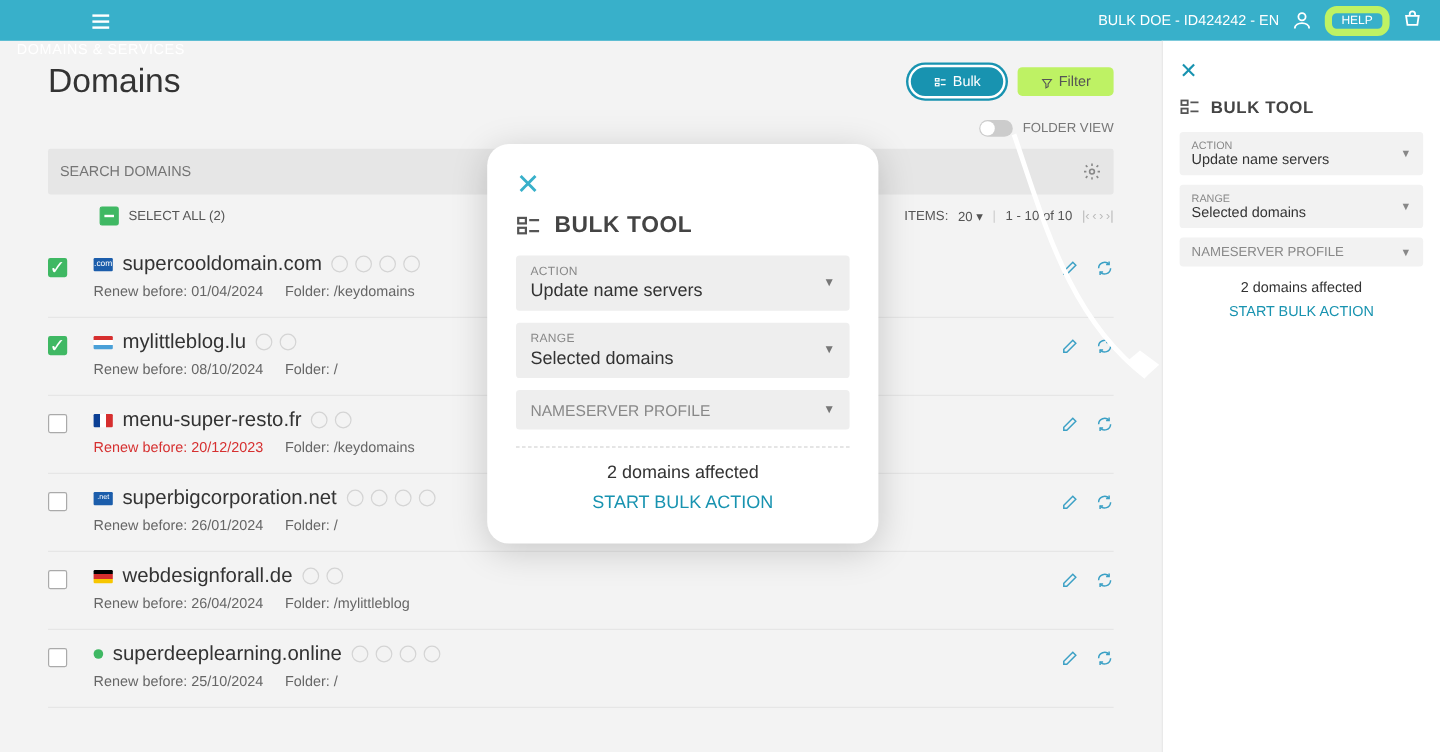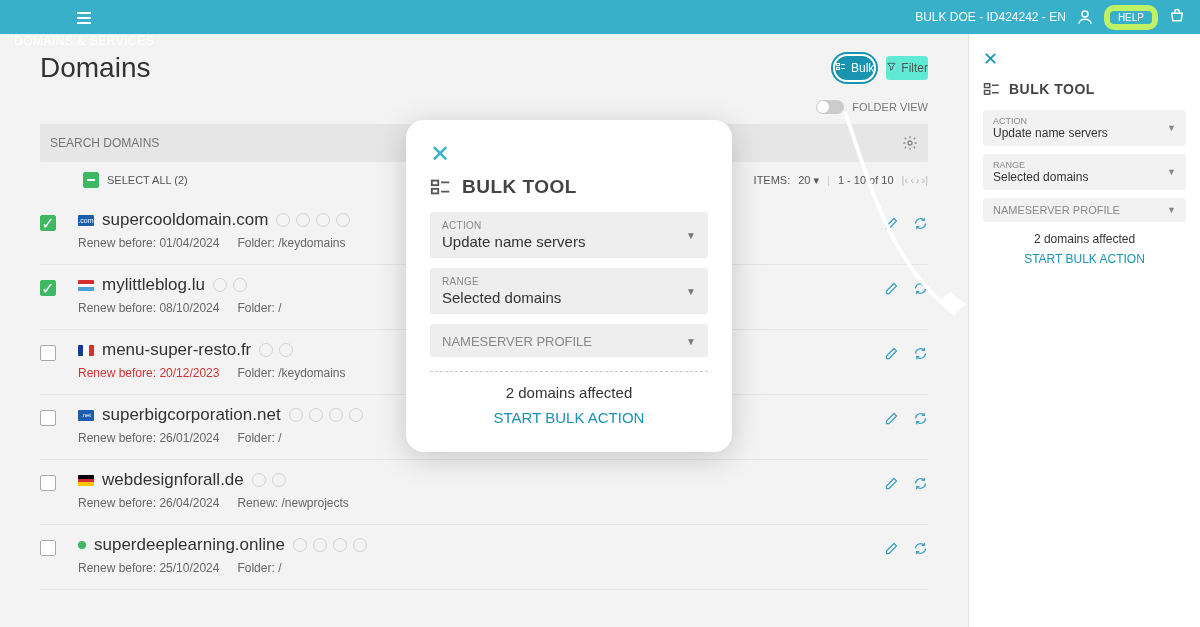--- a/index.html
+++ b/index.html
@@ -17,23 +17,23 @@
 .help-btn { border: 6px solid #bef264; border-radius: 10px; padding: 1px 8px; font-size: 10px; color: #fff; }
 
 
 .main { display: flex; height: calc(627px - 34px); }
 .content { flex: 1; padding: 18px 40px; position: relative; }
 .side-panel { width: 232px; background: #fff; border-left: 1px solid #e4e4e4; padding: 14px; position: relative; }
 
 
 .page-title { font-size: 28px; font-weight: 400; color: #333; margin-bottom: 18px; }
 .header-row { display: flex; justify-content: flex-end; align-items: center; gap: 10px; margin-top: -48px; margin-bottom: 18px; }
-.btn-pill { display: inline-flex; align-items: flex-start; gap: 4px; border-radius: 4px; padding: 5px 0; font-size: 12px; cursor: pointer; }
+.btn-pill { display: inline-flex; align-items: flex-end; gap: 4px; border-radius: 4px; padding: 5px 19px; font-size: 12px; cursor: pointer; }
 .btn-bulk { background: #1893b0; color: #fff; border: 2px solid #fff; border-radius: 14px; box-shadow: 0 0 0 2px #1893b0; }
-.btn-filter { background: #5eead4; color: #555; }
+.btn-filter { background: #bef264; color: #555; }
 
 
 .folder-view { display: flex; justify-content: flex-end; align-items: center; gap: 8px; font-size: 11px; color: #777; text-transform: uppercase; margin-bottom: 10px; }
 .toggle { width: 28px; height: 14px; background: #ccc; border-radius: 7px; position: relative; }
 .toggle::after { content: ''; position: absolute; width: 12px; height: 12px; background: #fff; border-radius: 50%; top: 1px; left: 1px; }
 
 
 .search-row { display: flex; align-items: center; background: #e6e6e6; border-radius: 2px; padding: 0 10px; height: 38px; margin-bottom: 10px; }
 .search-input { flex: 1; background: transparent; border: none; outline: none; font-size: 12px; color: #777; text-transform: uppercase; }
 .gear-icon { color: #888; cursor: pointer; }
@@ -296,21 +296,21 @@
             <div class="domain-line">
               <span class="flag flag-de"></span>
               <span class="domain-name">webdesignforall.de</span>
               <span class="domain-icons">
                 <span class="ico"></span>
                 <span class="ico"></span>
               </span>
             </div>
             <div class="domain-meta">
               <span>Renew before: 26/04/2024</span>
-              <span>Renew: /newprojects</span>
+              <span>Folder: /mylittleblog</span>
             </div>
           </div>
           <div class="row-actions">
             <svg viewBox="0 0 24 24" fill="none" stroke="#3ba0c5" stroke-width="2">
               <path d="M4 20h4L20 8l-4-4L4 16v4z"></path>
             </svg>
             <svg viewBox="0 0 24 24" fill="none" stroke="#3ba0c5" stroke-width="2">
               <path d="M4 12a8 8 0 0114-5M20 12a8 8 0 01-14 5"></path>
               <path d="M18 3v4h-4M6 21v-4h4"></path>
             </svg>

